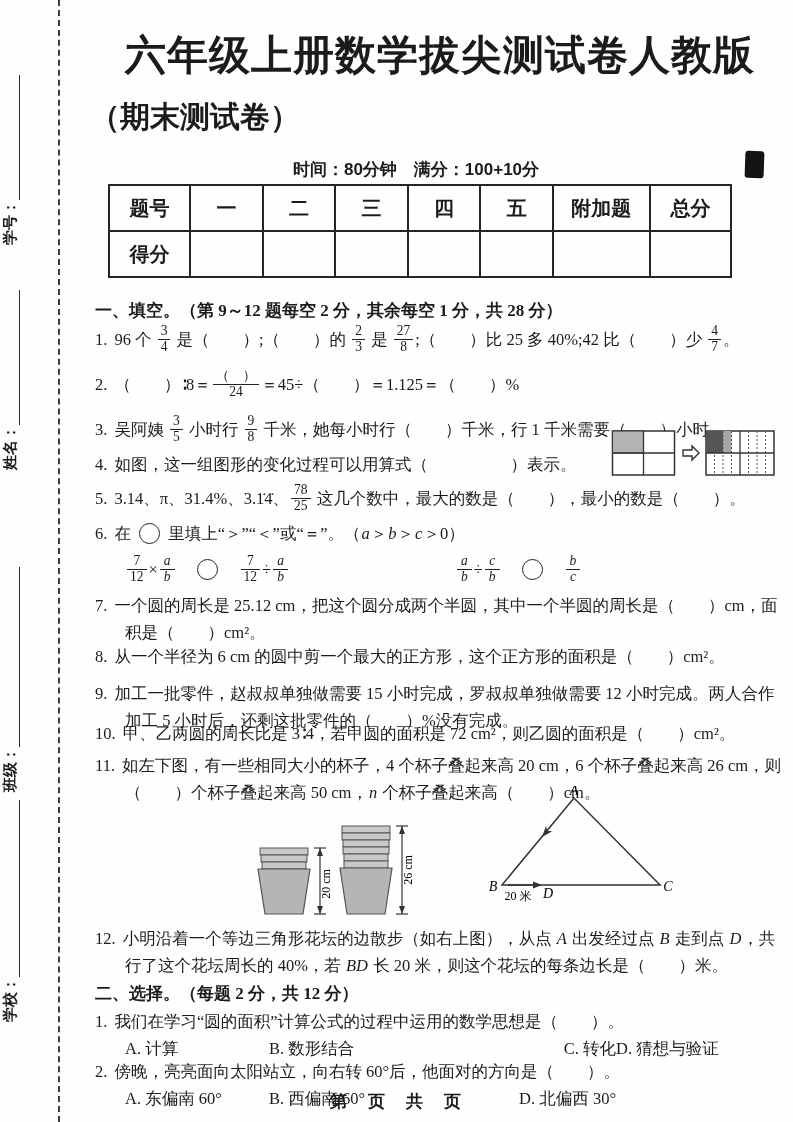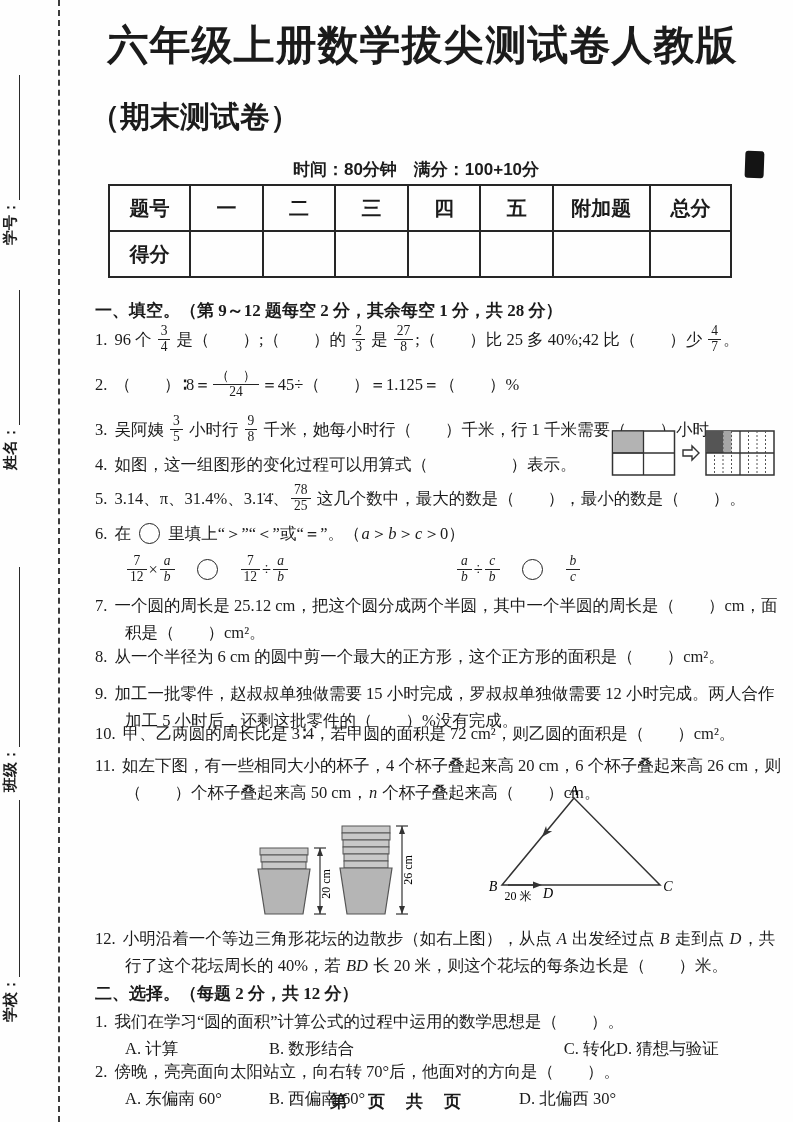--- a/index.html
+++ b/index.html
@@ -5,21 +5,21 @@
   html,body{margin:0;padding:0;}
   body{width:793px;height:1122px;position:relative;background:#fefefe;color:#1b1b1b;
        font-family:"Liberation Serif","DejaVu Serif",serif;overflow:hidden;}
   
   .divider{position:absolute;left:58px;top:0;height:1122px;border-left:2px dashed #3c3c3c;}
   .side-group{position:absolute;display:flex;align-items:flex-end;height:20px;
       transform:rotate(-90deg);transform-origin:0 100%;font-size:15px;white-space:nowrap;}
   .side-label{font-weight:bold;}
   .side-line{flex:1;border-bottom:1.6px solid #2a2a2a;height:13px;}
   
-  .title{position:absolute;top:18px;left:90px;width:665px;text-align:center;
+  .title{position:absolute;top:28px;left:90px;width:665px;text-align:right;
       font-family:"Liberation Sans","DejaVu Sans",sans-serif;font-weight:900;font-size:41px;letter-spacing:1px;}
   .subtitle{position:absolute;top:97px;left:90px;width:665px;text-align:left;
       font-family:"Liberation Sans","DejaVu Sans",sans-serif;font-weight:900;font-size:30px;}
   .meta{position:absolute;top:158px;left:90px;width:652px;text-align:center;font-size:17px;font-weight:bold;
       font-family:"Liberation Sans","DejaVu Sans",sans-serif;}
   .black-mark{position:absolute;left:745px;top:151px;width:19px;height:27px;background:#141414;border-radius:3px;transform:rotate(2deg);}
   
   table.score{position:absolute;left:108px;top:184px;width:624px;border-collapse:collapse;}
   table.score td{border:2px solid #262626;height:42px;text-align:center;font-size:20px;font-weight:bold;}
   
@@ -119,21 +119,21 @@
     <div class="q" style="top: 680px;"><span class="qnum">9.</span><span>加工一批零件，赵叔叔单独做需要 15 小时完成，罗叔叔单独做需要 12 小时完成。两人合作加工 5 小时后，还剩这批零件的（　　）%没有完成。</span></div>
     <div class="q" style="top: 720px;"><span class="qnum">10.</span><span>甲、乙两圆的周长比是 3∶4，若甲圆的面积是 72 cm²，则乙圆的面积是（　　）cm²。</span></div>
     <div class="q" style="top: 752px;"><span class="qnum">11.</span><span>如左下图，有一些相同大小的杯子，4 个杯子叠起来高 20 cm，6 个杯子叠起来高 26 cm，则（　　）个杯子叠起来高 50 cm，<i>n</i> 个杯子叠起来高（　　）cm。</span></div>
     <div class="q" style="top: 925px;"><span class="qnum">12.</span><span>小明沿着一个等边三角形花坛的边散步（如右上图），从点 <i>A</i> 出发经过点 <i>B</i> 走到点 <i>D</i>，共行了这个花坛周长的 40%，若 <i>BD</i> 长 20 米，则这个花坛的每条边长是（　　）米。</span></div>
     <div class="q" style="top: 1008px;"><span class="qnum">1.</span><span>我们在学习“圆的面积”计算公式的过程中运用的数学思想是（　　）。</span><div class="opts">
         <span>A. 计算</span>
         <span>B. 数形结合</span>
         <span>C. 转化</span>
         <span>D. 猜想与验证</span>
       </div></div>
-    <div class="q" style="top: 1058px;"><span class="qnum">2.</span><span>傍晚，亮亮面向太阳站立，向右转 70°后，他面对的方向是（　　）。</span><div class="opts">
+    <div class="q" style="top: 1058px;"><span class="qnum">2.</span><span>傍晚，亮亮面向太阳站立，向右转 60°后，他面对的方向是（　　）。</span><div class="opts">
         <span>A. 东偏南 60°</span>
         <span>B. 西偏南 60°</span>
         <span>D. 北偏西 30°</span>
       </div></div>
   </div>
 
 <div class="fig q4fig" style="left:611px;top:428px">
   <svg width="66" height="50">
     <rect x="1.5" y="3" width="62" height="44" fill="#fff" stroke="#333" stroke-width="1.5"></rect>
     <rect x="1.5" y="3" width="31" height="22" fill="#b3b3b3" stroke="#333" stroke-width="1"></rect>

